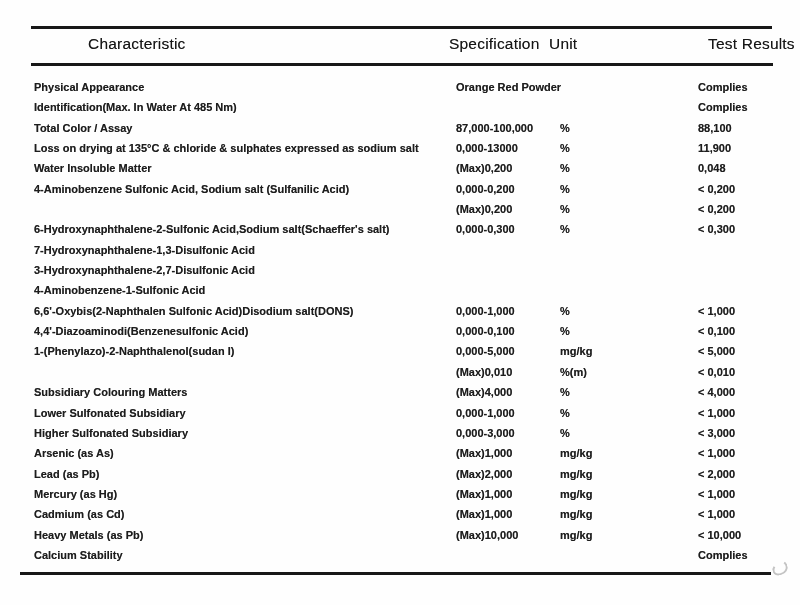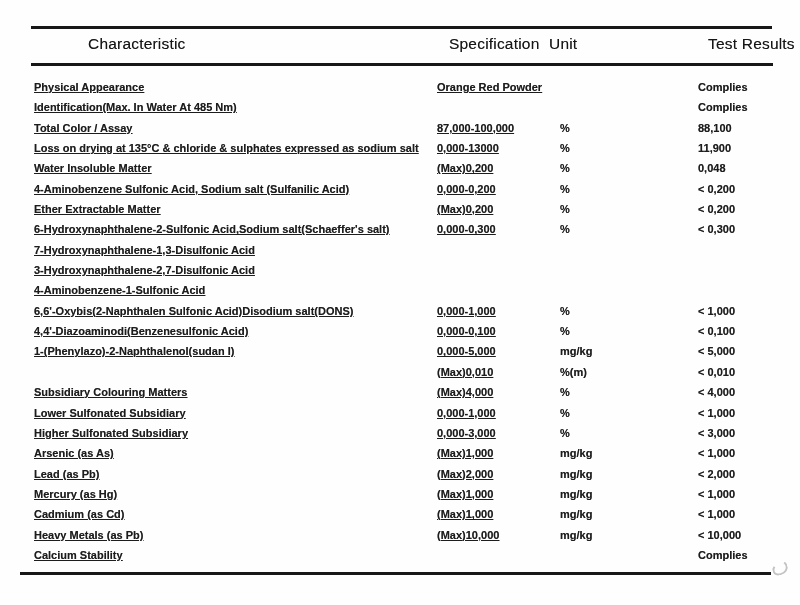--- a/index.html
+++ b/index.html
@@ -57,22 +57,22 @@
   .cell {
     position: absolute;
     top: 0;
     line-height: 20.35px;
     font-size: 11px;
     font-weight: 700;
     color: #1d1d1d;
     text-shadow: 0 0 0.5px rgba(0,0,0,0.5);
     white-space: nowrap;
   }
-  .c-char { left: 34px; text-decoration: underline; }
-  .c-spec { left: 437px; text-decoration: underline; }
+  .c-char { left: 34px; }
+  .c-spec { left: 456px; }
   .c-unit { left: 560px; }
   .c-res  { left: 698px; }
 
   .smudge {
     position: absolute;
     left: 772px; top: 562px;
     width: 12px; height: 9px;
     border: 2px solid rgba(90,90,90,0.35);
     border-radius: 60% 40% 55% 45%;
     border-top-color: transparent;
@@ -126,21 +126,20 @@
     <span class="cell c-unit">%</span>
     <span class="cell c-res">0,048</span>
   </div>
       <div class="row">
     <span class="cell c-char">4-Aminobenzene Sulfonic Acid, Sodium salt (Sulfanilic Acid)</span>
     <span class="cell c-spec">0,000-0,200</span>
     <span class="cell c-unit">%</span>
     <span class="cell c-res">&lt; 0,200</span>
   </div>
       <div class="row">
-    <span class="cell c-char">Ether Extractable Matter</span>
     <span class="cell c-spec">(Max)0,200</span>
     <span class="cell c-unit">%</span>
     <span class="cell c-res">&lt; 0,200</span>
   </div>
       <div class="row">
     <span class="cell c-char">6-Hydroxynaphthalene-2-Sulfonic Acid,Sodium salt(Schaeffer's salt)</span>
     <span class="cell c-spec">0,000-0,300</span>
     <span class="cell c-unit">%</span>
     <span class="cell c-res">&lt; 0,300</span>
   </div>

